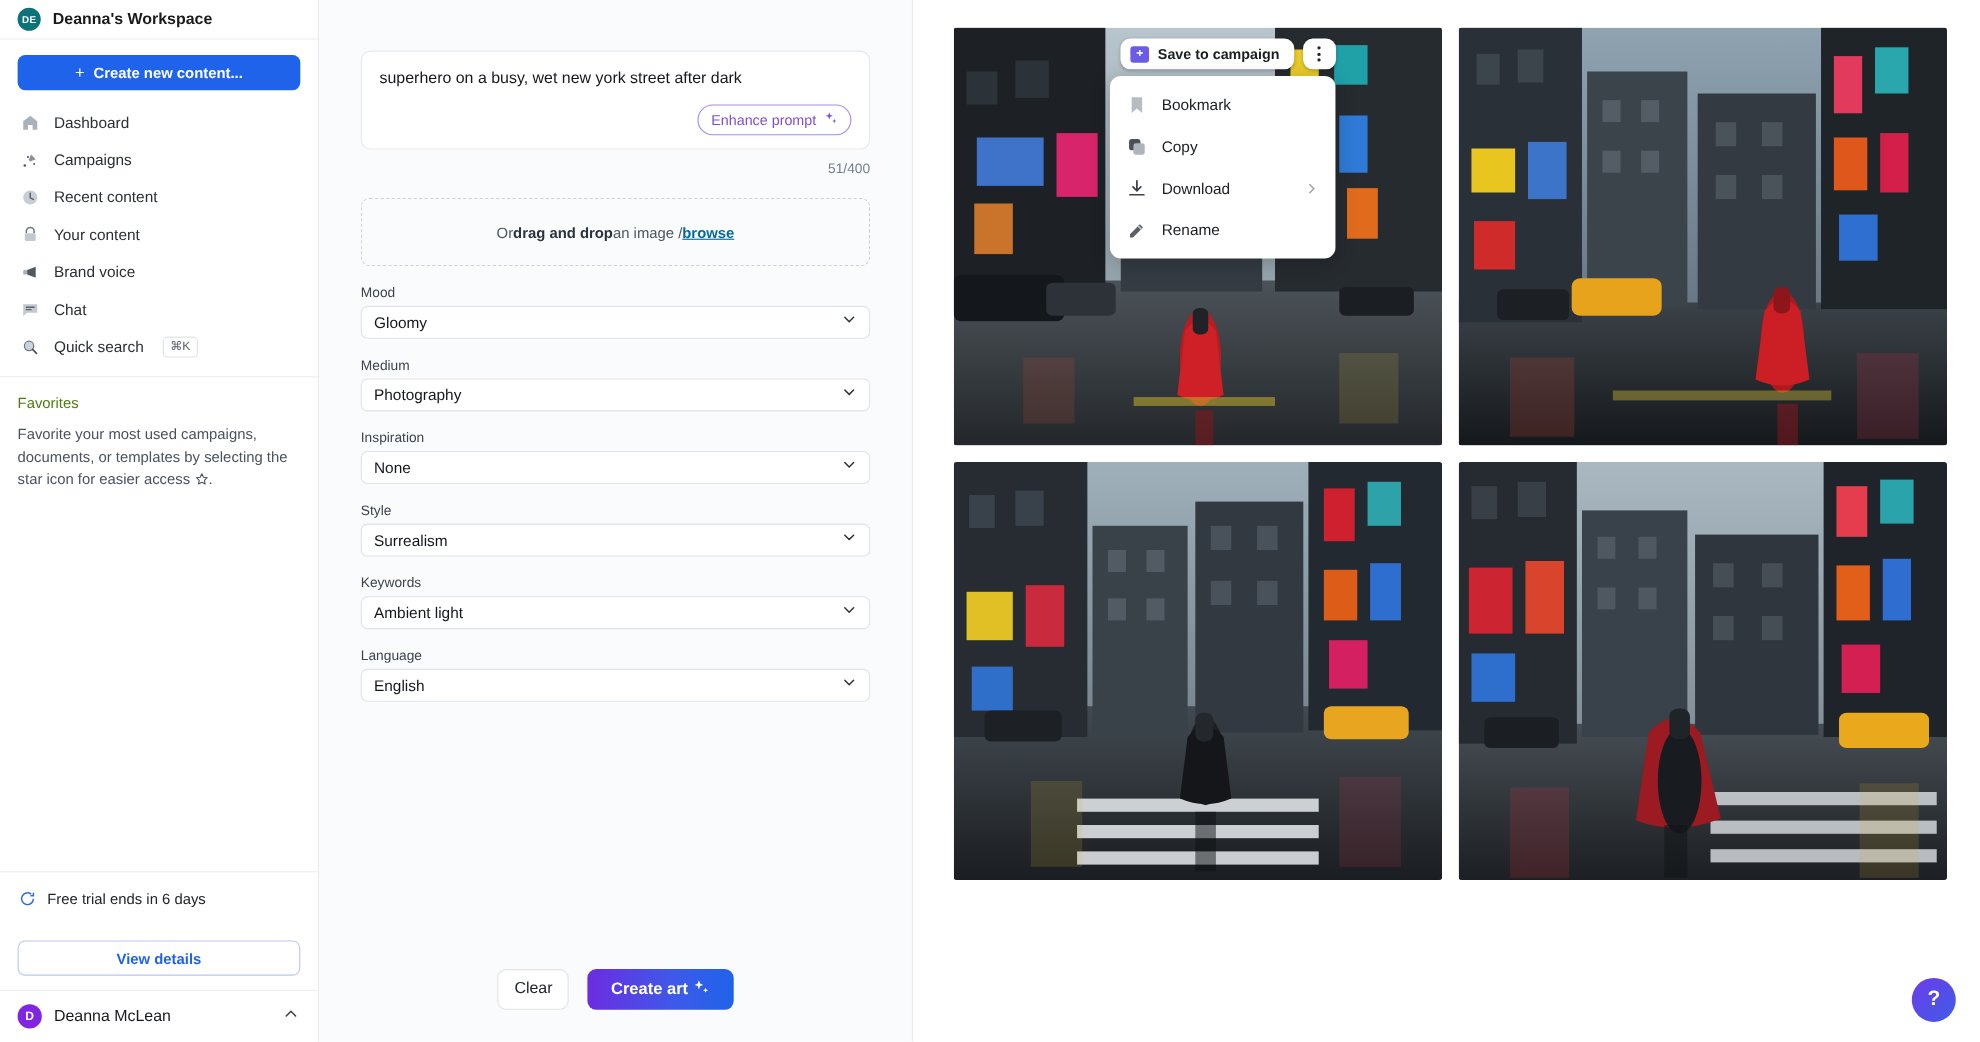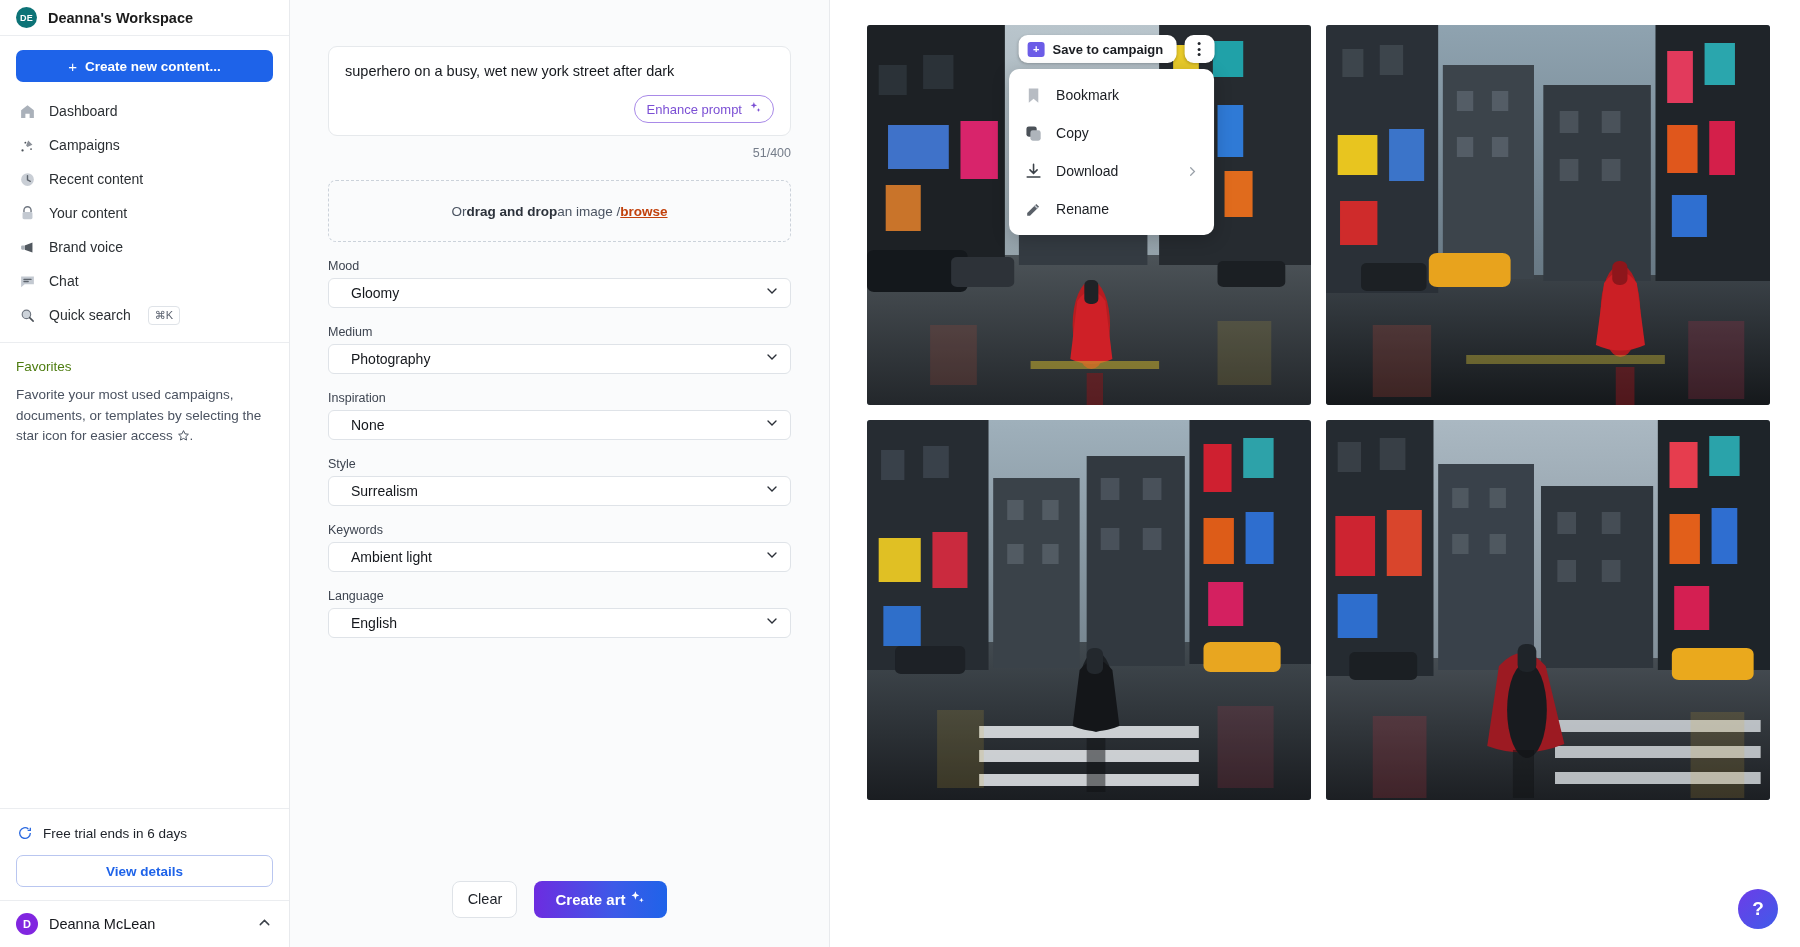--- a/index.html
+++ b/index.html
@@ -59,21 +59,21 @@
   .nav-sep { height: 1px; background: #ebedf0; margin: 10px 0 0 0; }
 
   .fav-block { padding: 16px 16px 0 16px; }
   .fav-title { font-size: 13.5px; color: #4d7c0f; margin-bottom: 11px; }
   .fav-text { font-size: 13.5px; color: #4a5260; line-height: 20.5px; }
   .star-ic { display: inline-block; vertical-align: -2px; }
 
   .side-spacer { flex: 1 1 auto; }
 
   .trial-block { border-top: 1px solid #ebedf0; padding: 15px 16px 13px 16px; }
-  .trial-row { display: flex; align-items: center; gap: 9px; margin-bottom: 13px; }
+  .trial-row { display: flex; align-items: center; gap: 9px; margin-bottom: 29px; }
   .trial-text { font-size: 13.5px; color: #20242b; }
   .view-btn {
     width: 100%; height: 32px; background: #fff;
     border: 1px solid #b9c6f0; border-radius: 7px;
     color: #1e63e9; font-size: 13.5px; font-weight: bold;
     font-family: inherit; cursor: pointer;
   }
   .user-row {
     height: 47px; border-top: 1px solid #ebedf0;
     display: flex; align-items: center; gap: 11px; padding: 0 16px; cursor: pointer;
@@ -107,30 +107,30 @@
   }
   .counter { text-align: right; font-size: 12.5px; color: #757d8a; margin-top: 10px; }
 
   .drop-zone {
     margin-top: 20px; height: 62px;
     border: 1.5px dashed #cbd2da; border-radius: 8px;
     display: flex; align-items: center; justify-content: center;
     font-size: 13.5px; color: #4b5462; cursor: pointer;
   }
   .drop-zone b { color: #2c323b; text-align: right; }
-  .drop-zone u { color: #c2410c; font-weight: bold; }
+  .drop-zone u { color: #0369a1; font-weight: bold; }
 
   .field { margin-top: 17px; }
   .field-label { font-size: 12.5px; color: #3d4450; margin-bottom: 5px; }
   .select-wrap { position: relative; }
   .select-box {
     width: 100%; height: 30px; background: #fff;
     border: 1px solid #dfe3e8; border-radius: 6px;
     font-size: 14px; color: #14171c;
-    display: flex; align-items: center; padding: 0 30px 0 22px;
+    display: flex; align-items: center; padding: 0 30px 0 11px;
     cursor: pointer;
   }
   .chev {
     position: absolute; right: 11px; top: 50%; transform: translateY(-50%);
     pointer-events: none;
   }
 
   .form-footer {
     height: 96px; display: flex; align-items: center; justify-content: center;
     gap: 17px; flex: 0 0 96px;

